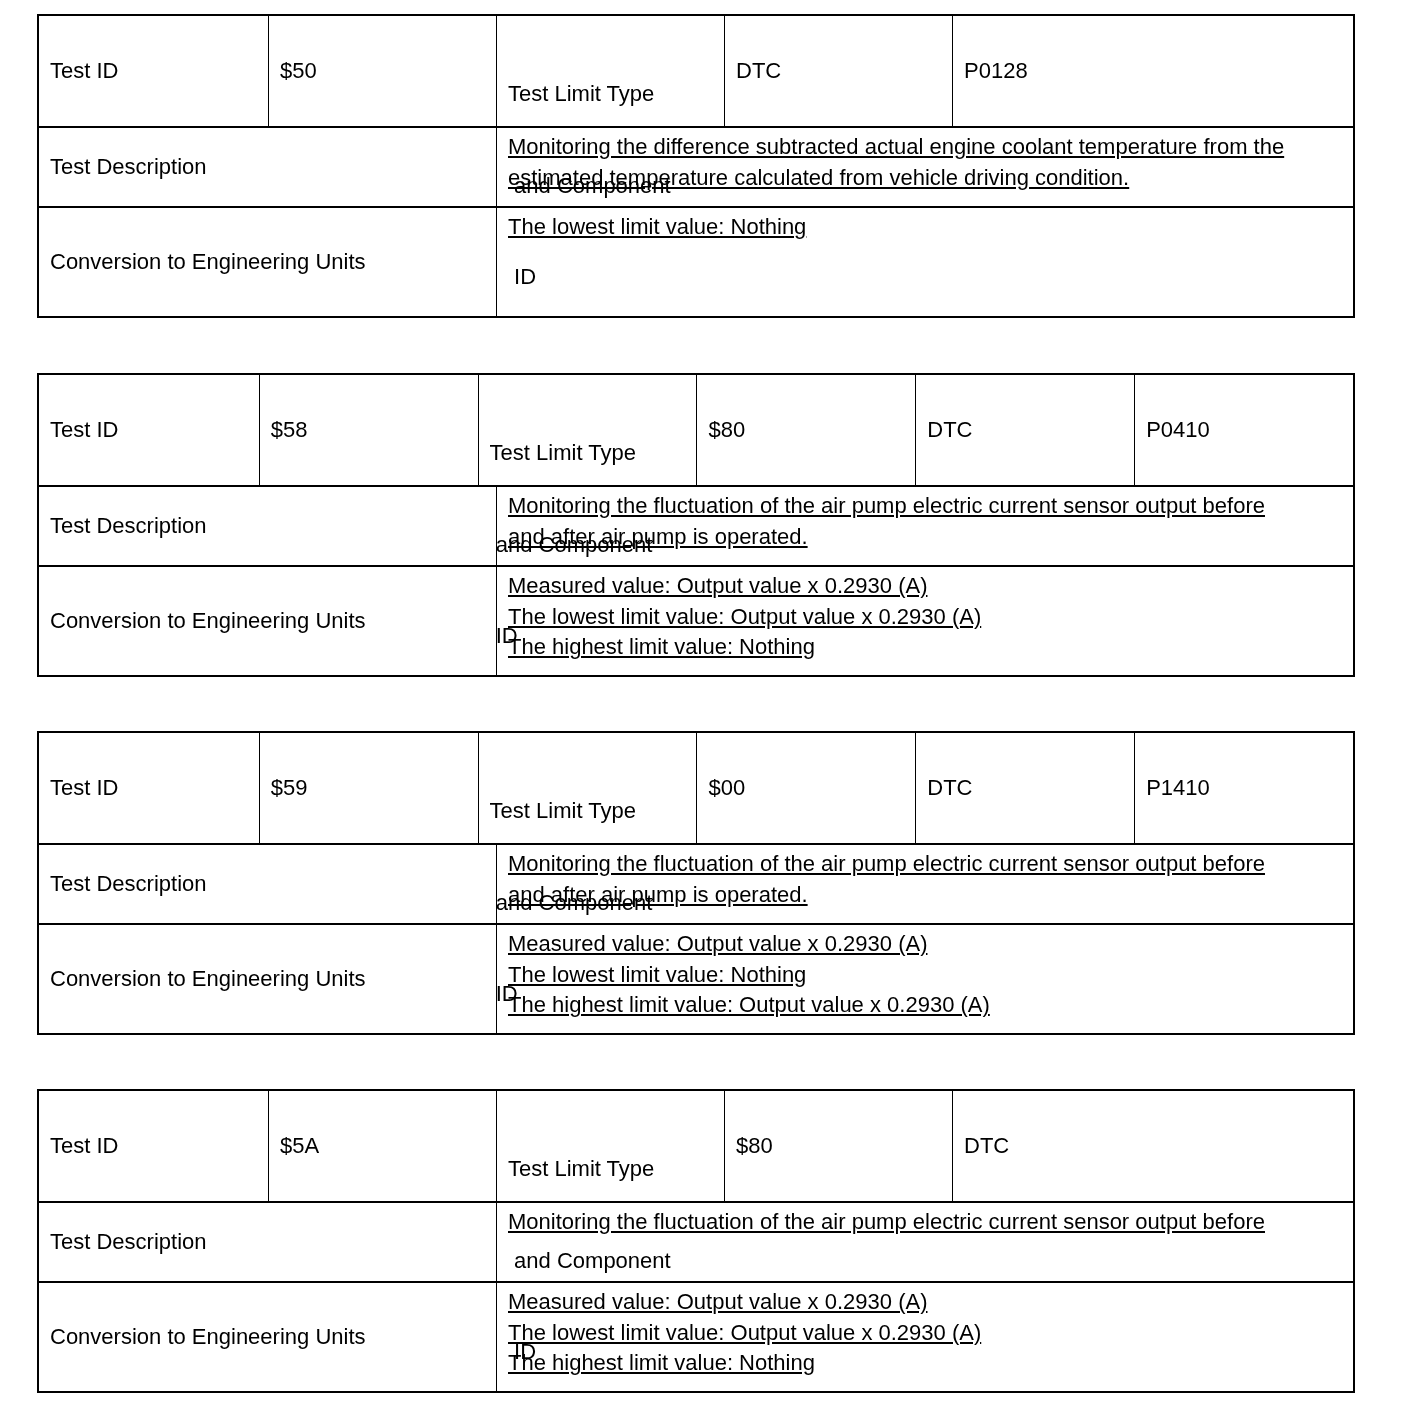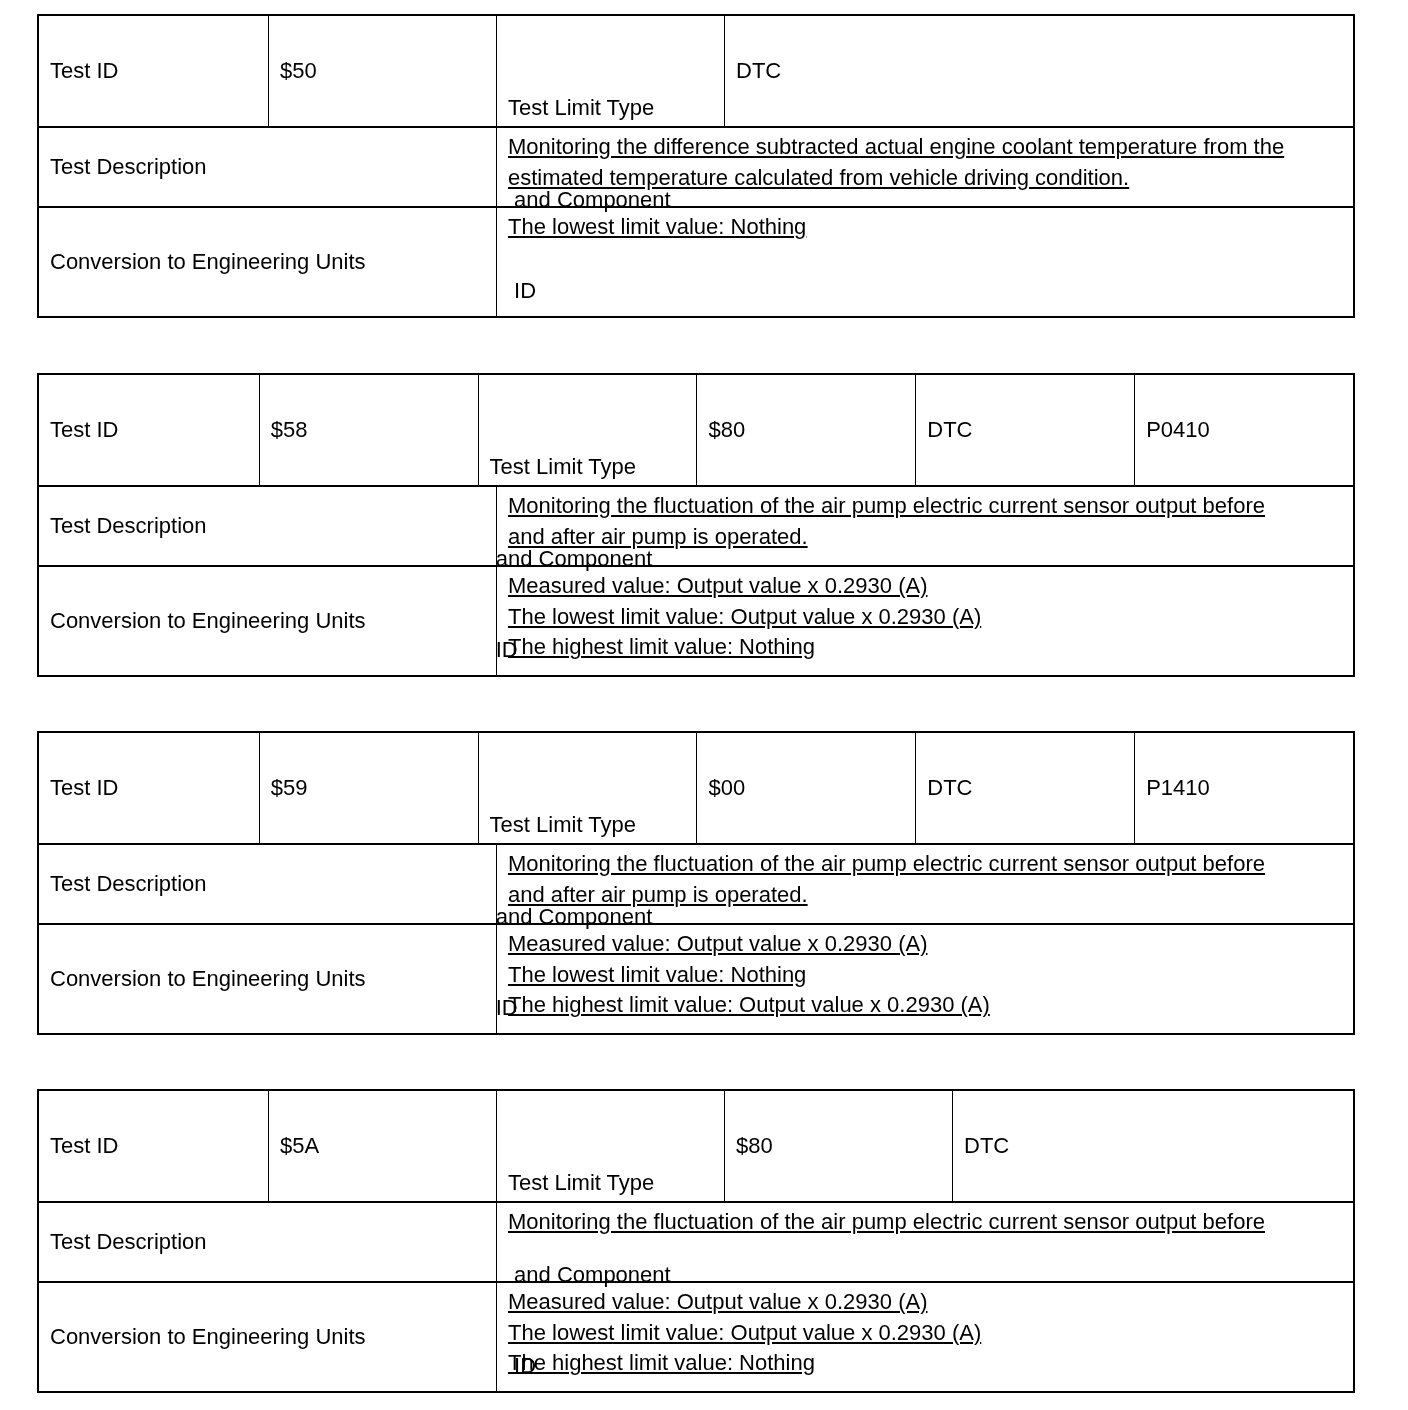--- a/index.html
+++ b/index.html
@@ -11,36 +11,37 @@
   .r2 { height: 80px; }
   .r3 { height: 110px; }
   .cell { box-sizing: border-box; padding: 0 11px; display: flex; align-items: center; font-size: 22px; line-height: 30.5px; }
   .cell + .cell { border-left: 1.5px solid #000; }
   .c6 { width: 228px; }
   .c6:first-child { width: 229px; }
   .lbl { width: 457px; }
   .val { flex: 1; }
   .stack { display: block; padding-top: 4px; text-decoration: underline; }
   .stack div { white-space: pre; }
-  .tl { display: block; white-space: pre; padding-top: 16px; }
+  .tl { display: block; white-space: pre; padding-top: 2px; }
 </style>
 </head>
 <body>
 
 <div id="tables">
   <div class="tbl" style="top: 14px;">
     <div class="row r1">
       <div class="cell c6">Test ID</div>
       <div class="cell c6">$50</div>
       <div class="cell c6 tl">
         <div>Test Limit Type</div>
         <div> and Component</div>
         <div> ID</div>
       </div>
       <div class="cell c6">DTC</div>
+      <div class="cell c6">P0128</div>
     </div>
     <div class="row r2">
       <div class="cell lbl">Test Description</div>
       <div class="cell val stack">
         <div>Monitoring the difference subtracted actual engine coolant temperature from the</div>
         <div>estimated temperature calculated from vehicle driving condition.</div>
       </div>
     </div>
     <div class="row r3">
       <div class="cell lbl">Conversion to Engineering Units</div>

